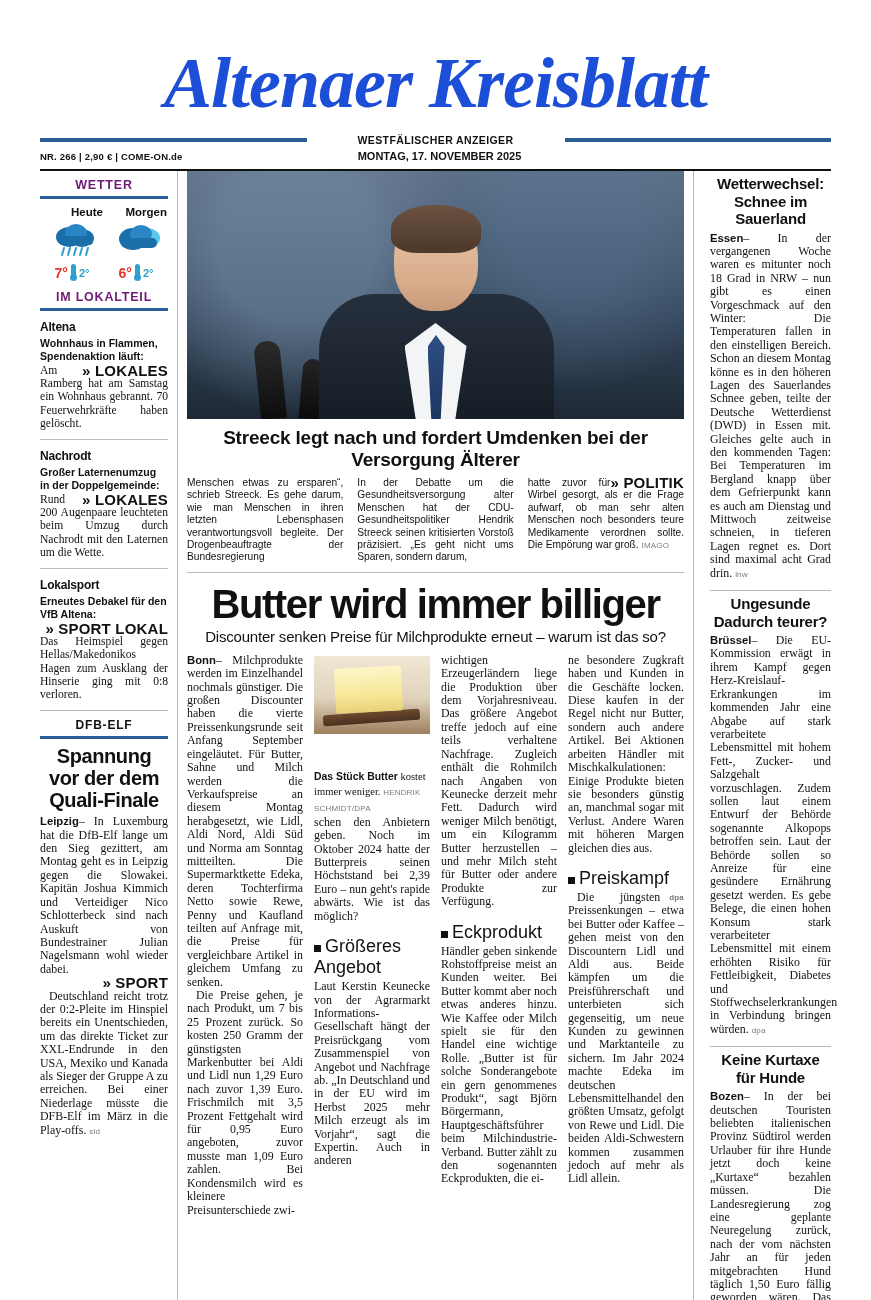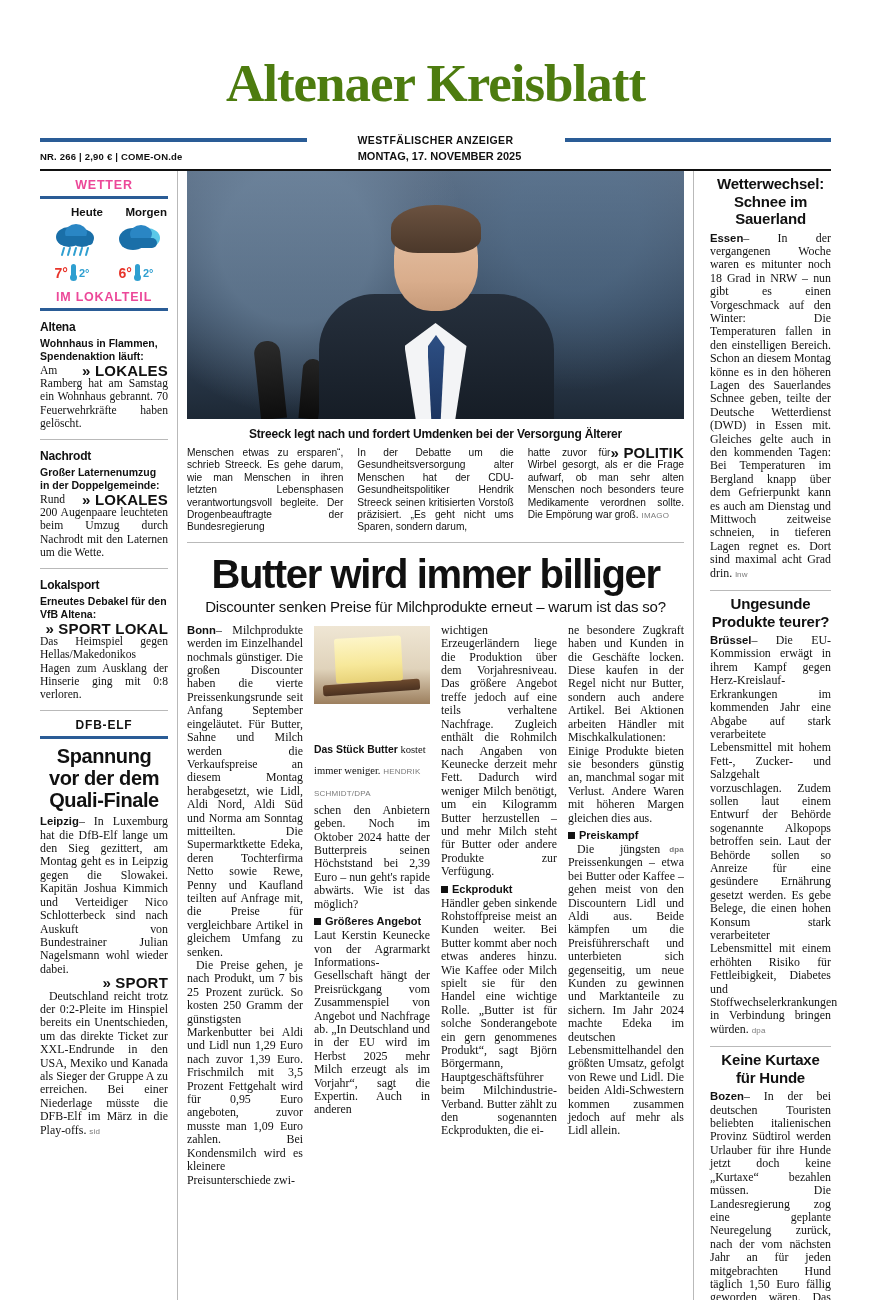--- a/index.html
+++ b/index.html
@@ -10,25 +10,26 @@
     color: #111111;
     overflow: hidden;
   }
   .page { width: 871px; height: 1300px; padding: 0 40px; position: relative; }
 
   
   .masthead { text-align: center; padding-top: 44px; }
   .masthead-title {
     font-family: "Liberation Serif", serif;
     font-weight: bold;
-    font-size: 53px;
+    font-size: 72px;
     line-height: 78px;
     letter-spacing: -1px;
-    color: #4d7c0f;
+    color: #1d4ed8;
     white-space: nowrap;
+    font-style: italic;
   }
   .masthead-rule-row {
     display: flex; align-items: center; justify-content: center;
     gap: 4px; margin-top: 12px;
   }
   .mh-line { height: 4px; background: #2a5c96; flex: 1 1 auto; }
   .mh-center { text-align: center; min-width: 250px; }
   .mh-sub {
     font-family: "Liberation Sans", sans-serif;
     font-weight: bold; font-size: 10.5px; letter-spacing: 0.4px;
@@ -62,21 +63,21 @@
   .col-left { width: 138px; flex: 0 0 138px; padding-right: 9px; }
   .col-mid  { flex: 1 1 auto; padding: 0 9px; }
   .col-right{ width: 138px; flex: 0 0 138px; padding-left: 16px;
               border-left: 1px solid #b9b9b9; }
   .col-left { border-right: 1px solid #b9b9b9; }
 
   
   .sec-head {
     font-family: "Liberation Sans", sans-serif;
     font-weight: bold; font-size: 12.5px; text-align: center;
-    letter-spacing: 0.8px; color: #ec4899;
+    letter-spacing: 0.8px; color: #701a75;
     padding: 7px 0 4px;
   }
   .sec-rule { height: 3px; background: #2a5c96; }
   .weather-row { display: flex; justify-content: space-around; padding: 7px 0 2px; }
   .wx { text-align: right; width: 62px; }
   .wx-day {
     font-family: "Liberation Sans", sans-serif;
     font-weight: bold; font-size: 11.5px; color: #111;
   }
   .wx-icon { height: 40px; margin: 4px 0 2px; position: relative; }
@@ -182,21 +183,21 @@
     clip-path: polygon(50% 0, 100% 24%, 82% 100%, 18% 100%, 0 24%);
   }
   .hero .person-tie {
     position:absolute; left:50%; bottom:0; width:17px; height:84px;
     margin-left:-8px; background: linear-gradient(180deg,#2d4f84,#1d3560);
     clip-path: polygon(50% 0, 100% 14%, 78% 100%, 22% 100%, 0 14%);
   }
 
   .cap-head {
     font-family: "Liberation Sans", sans-serif;
-    font-weight: bold; font-size: 12px; text-align: center;
+    font-weight: bold; font-size: 19px; text-align: center;
     margin: 8px 0 6px; letter-spacing: -0.2px;
   }
   .cap-cols { display: flex; gap: 14px; }
   .cap-cols > div {
     flex: 1; font-family: "Liberation Sans", sans-serif;
     font-size: 10.2px; line-height: 12.4px; text-align: justify;
   }
 
   
   .lead-rule-top { height: 1px; background: #b9b9b9; margin: 8px 0 0; }
@@ -207,21 +208,21 @@
   }
   .lead-sub {
     font-family: "Liberation Sans", sans-serif;
     font-size: 15px; line-height: 18px; text-align: center;
     margin-bottom: 8px; letter-spacing: -0.2px;
   }
   .story-cols { display: flex; gap: 11px; }
   .story-cols > .sc { flex: 1 1 0; min-width: 0; }
   .subhead {
     font-family: "Liberation Sans", sans-serif;
-    font-weight: bold; font-size: 11px; margin: 4px 0 2px;
+    font-weight: normal; font-size: 18px; margin: 13px 0 2px;
   }
   .subhead .sq {
     display:inline-block; width:7px; height:7px; background:#111;
     margin-right:4px;
   }
   .butter-photo {
     width: 100%; height: 78px; margin: 2px 0 3px; position: relative;
     overflow: hidden; background:#cfc3ad;
   }
   .butter-photo .bg {
@@ -232,21 +233,21 @@
     position:absolute; left:18%; top:14%; width:58%; height:58%;
     background: linear-gradient(180deg,#fdf5c8 0%,#f7e89a 60%,#e8d278 100%);
     border-radius: 3px; transform: rotate(-3deg);
   }
   .butter-photo .knife {
     position:absolute; left:8%; bottom:14%; width:84%; height:11px;
     background: linear-gradient(180deg,#6d4a2e,#4a3120); border-radius:3px;
     transform: rotate(-4deg);
   }
   .photo-cap {
-    font-size: 10.6px; line-height: 21px; margin-top: 35px;
+    font-size: 10.6px; line-height: 15px; margin-top: 35px;
   }
   .photo-cap b { font-family: "Liberation Sans", sans-serif; font-size: 10.4px; }
 
   
   .r-head {
     font-family: "Liberation Sans", sans-serif;
     font-weight: bold; font-size: 15px; line-height: 17.5px;
     text-align: center; margin: 4px 0 4px; letter-spacing: -0.2px;
   }
 
@@ -508,21 +509,21 @@
           <p class="first">
             <span class="lead-in">Essen</span><span>– In der vergangenen Woche waren es mitunter noch 18 Grad in NRW – nun gibt es einen Vorgeschmack auf den Winter: Die Temperaturen fallen in den einstelligen Bereich. Schon an diesem Montag könne es in den höheren Lagen des Sauerlandes Schnee geben, teilte der Deutsche Wetterdienst (DWD) in Essen mit. Gleiches gelte auch in den kommenden Tagen: Bei Temperaturen im Bergland knapp über dem Gefrierpunkt kann es auch am Dienstag und Mittwoch zeitweise schneien, in tieferen Lagen regnet es. Dort sind maximal acht Grad drin.</span>
             <span class="credit">lnw</span>
           </p>
         </div>
       </div>
 
       <div class="hr-thin"></div>
 
       <div>
-        <div class="r-head">Ungesunde Produkte teurer?</div>
+        <div class="r-head">Ungesunde Dadurch teurer?</div>
         <div class="body-txt">
           <p class="first">
             <span class="lead-in">Brüssel</span><span>– Die EU-Kommission erwägt in ihrem Kampf gegen Herz-Kreislauf-Erkrankungen im kommenden Jahr eine Abgabe auf stark verarbeitete Lebensmittel mit hohem Fett-, Zucker- und Salzgehalt vorzuschlagen. Zudem sollen laut einem Entwurf der Behörde sogenannte Alkopops betroffen sein. Laut der Behörde sollen so Anreize für eine gesündere Ernährung gesetzt werden. Es gebe Belege, die einen hohen Konsum stark verarbeiteter Lebensmittel mit einem erhöhten Risiko für Fettleibigkeit, Diabetes und Stoffwechselerkrankungen in Verbindung bringen würden.</span>
             <span class="credit">dpa</span>
           </p>
         </div>
       </div>
 
       <div class="hr-thin"></div>
 

